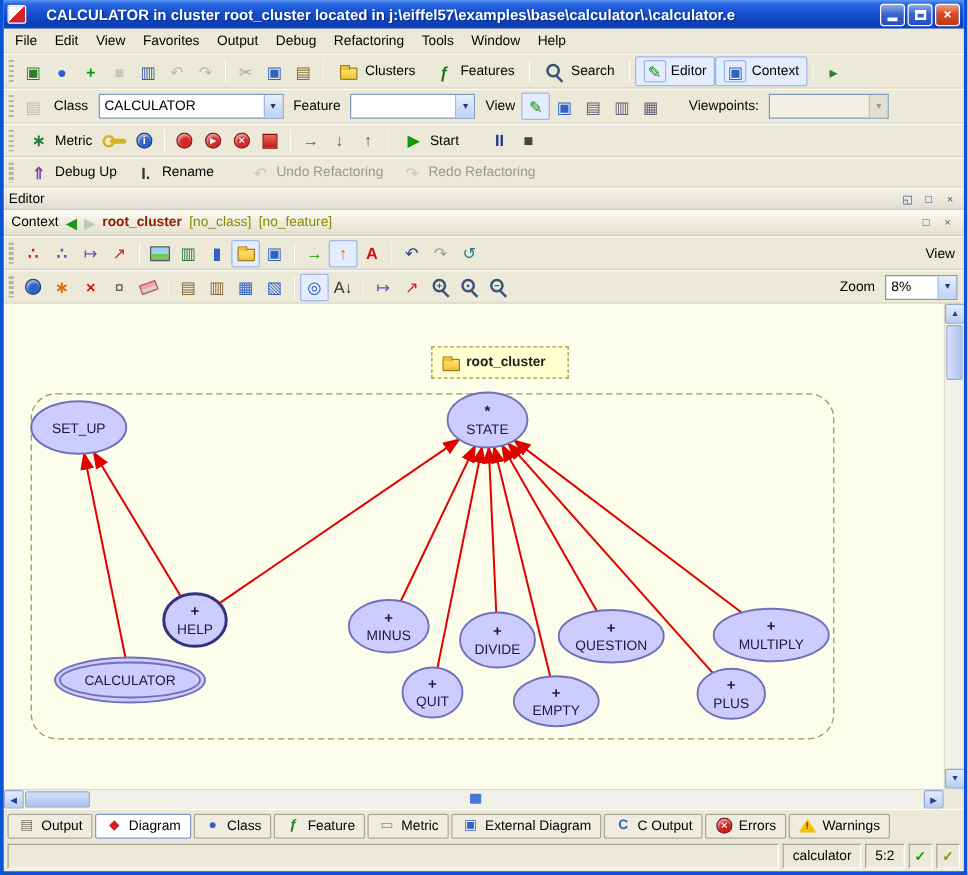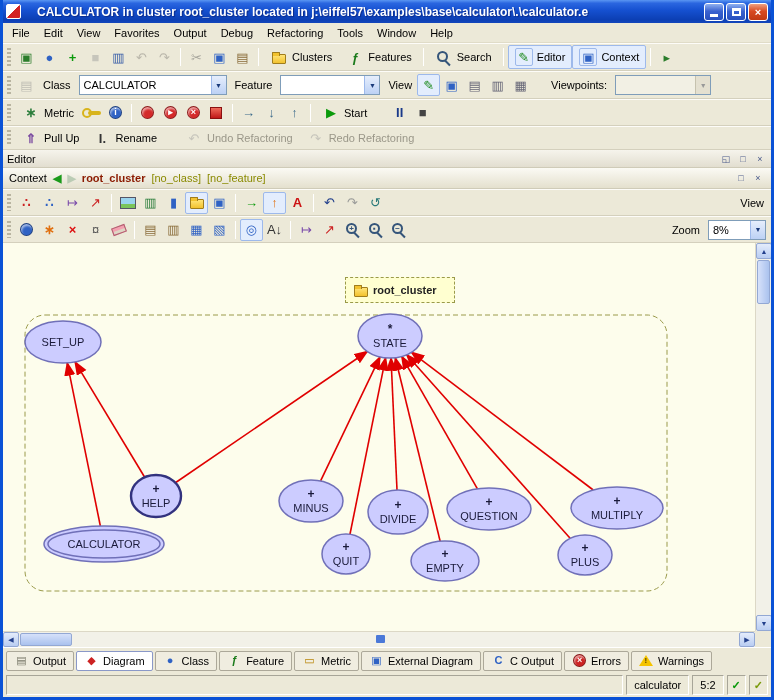--- a/index.html
+++ b/index.html
@@ -333,21 +333,21 @@
       <span class="tbi">
         <span class="g" style="color: rgb(68, 68, 68);">■</span>
       </span>
     </div>
   <div class="toolbar h24">
       <div class="grip"></div>
       <button class="tbtn">
         <span class="tbi bic" style="width: 18px; height: 18px;">
           <span class="g" style="color: rgb(122, 74, 160); font-weight: bold;">⇑</span>
         </span>
-        <span class="blab">Pull Up</span>
+        <span class="blab">Debug Up</span>
       </button>
       <button class="tbtn">
         <span class="tbi bic" style="width: 18px; height: 18px;">
           <span class="g" style="color: rgb(51, 51, 51); font-weight: bold;">I.</span>
         </span>
         <span class="blab">Rename</span>
       </button>
       <div class="tgap"></div>
       <button class="tbtn dis">
         <span class="tbi dis bic" style="width: 18px; height: 18px;">

